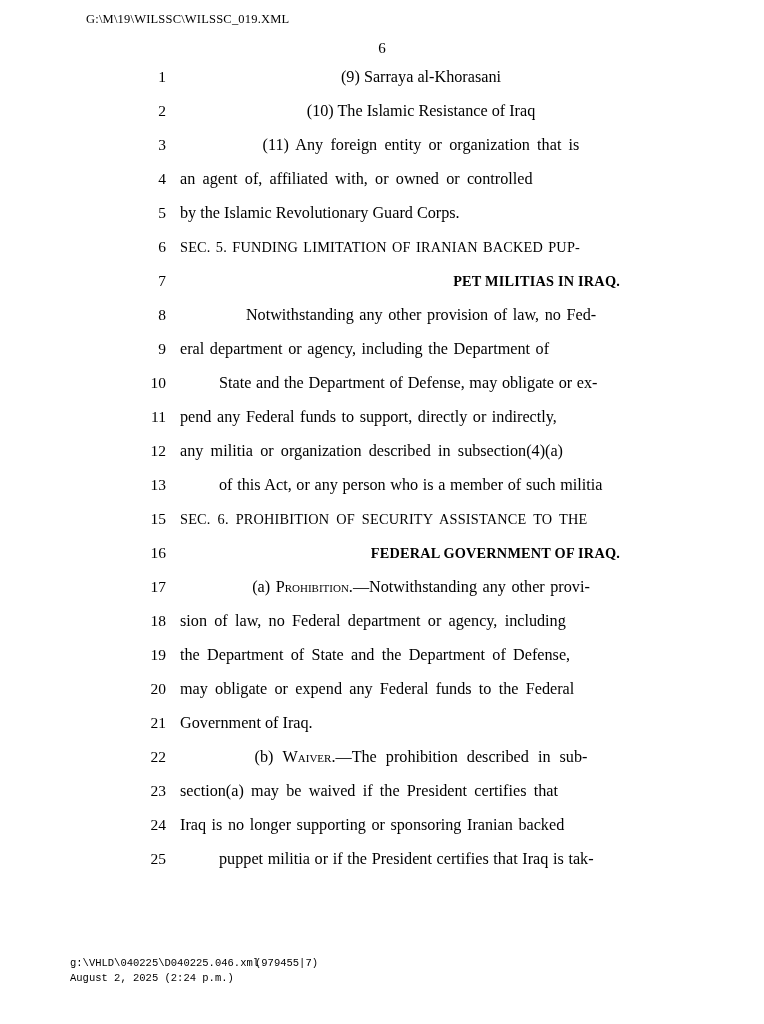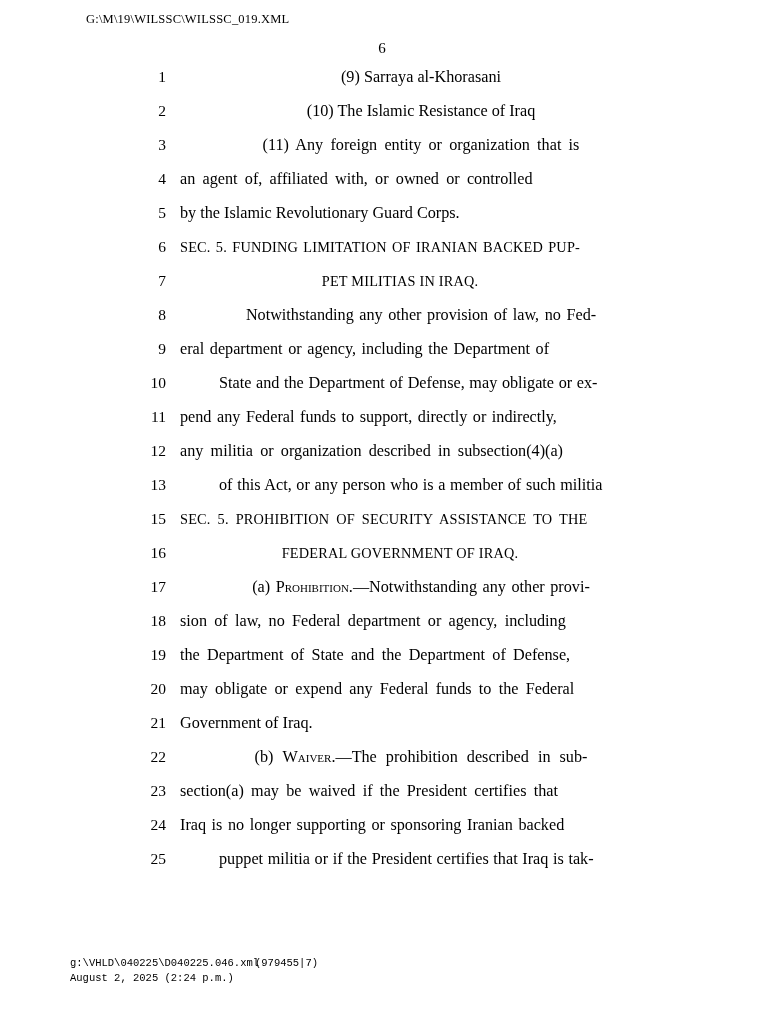--- a/index.html
+++ b/index.html
@@ -66,23 +66,23 @@
   .indent-para {
     padding-left: 42px;
     text-align: center;
   }
   .heading {
     font-weight: normal;
     font-size: 14.3px;
     letter-spacing: 0.2px;
   }
   .heading-center {
-    font-weight: normal;
+    font-weight: bold;
     font-size: 14.3px;
-    text-align: center;
+    text-align: right;
     letter-spacing: 0.2px;
   }
   .sc {
     font-variant: small-caps;
   }
   .footer {
     position: absolute;
     bottom: 38px;
     left: 70px;
     font-family: Liberation Mono, monospace;
@@ -176,21 +176,21 @@
     </div>
 
     <div class="line">
       <div class="lnum">13</div>
       <div class="ltext sp-w4">of this Act, or any person who is a member of such militia</div>
     </div>
 
 
     <div class="line">
       <div class="lnum">15</div>
-      <div class="ltext heading sp-w2">SEC. 5. PROHIBITION OF SECURITY ASSISTANCE TO THE</div>
+      <div class="ltext heading sp-w2">SEC. 6. PROHIBITION OF SECURITY ASSISTANCE TO THE</div>
     </div>
 
     <div class="line">
       <div class="lnum">16</div>
       <div class="ltext heading-center">FEDERAL GOVERNMENT OF IRAQ.</div>
     </div>
 
     <div class="line">
       <div class="lnum">17</div>
       <div class="ltext indent-para sp-w1 sc-line">(a) <span class="sc">Prohibition</span>.—Notwithstanding any other provi-</div>

